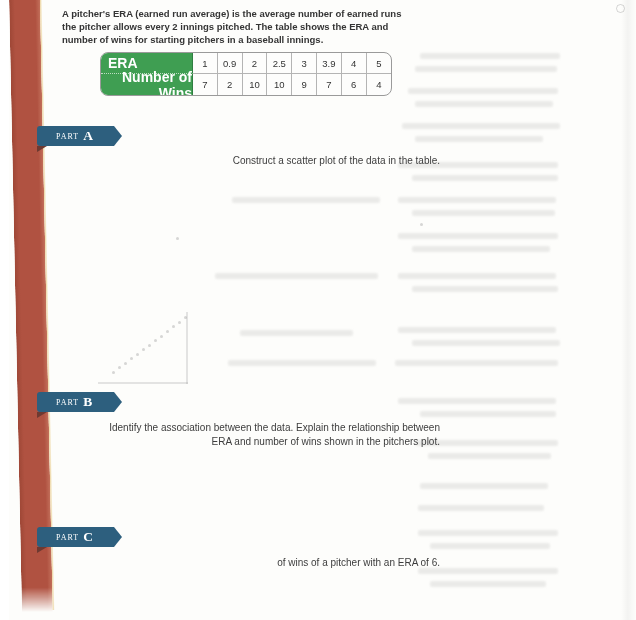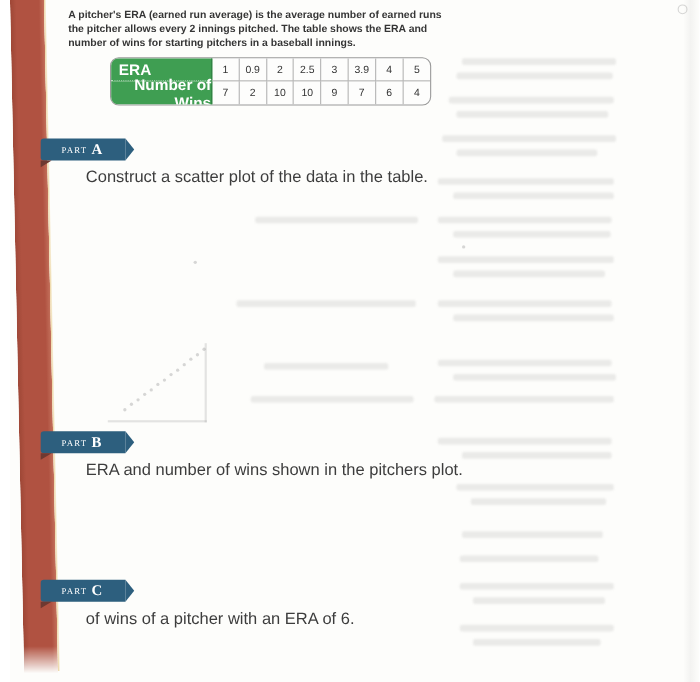--- a/index.html
+++ b/index.html
@@ -60,21 +60,21 @@
     font-family:"Liberation Serif","DejaVu Serif",serif;
   }
   .ribbon::after{content:"";position:absolute;right:-8px;top:0;
     border-left:8px solid var(--banner-blue);
     border-top:10px solid transparent;border-bottom:10px solid transparent;}
   .ribbon::before{content:"";position:absolute;left:0;bottom:-6px;
     border-top:6px solid #6e3931;border-right:10px solid transparent;}
   .ribbon .word{font-size:8px;letter-spacing:1px;}
   .ribbon .letter{font-size:13.5px;font-weight:bold;margin-left:4px;line-height:1;}
 
-  .part-text{position:absolute;left:78px;width:378px;font-size:15px;line-height:13.5px;font-weight:400;color:#3d3d3d;}
+  .part-text{position:absolute;left:62px;width:378px;font-size:10px;line-height:13.5px;font-weight:400;color:#3d3d3d;text-align:right;}
 
   
   #bleed{position:absolute;left:0;top:0;width:636px;height:620px;pointer-events:none;}
   .bbar{position:absolute;height:6px;background:rgba(148,148,148,.18);border-radius:2px;filter:blur(.8px);}
   .bdot{position:absolute;width:3px;height:3px;border-radius:50%;background:rgba(125,125,125,.30);filter:blur(.4px);}
   .bline{position:absolute;background:rgba(150,150,150,.25);filter:blur(.5px);}
   .bring{position:absolute;width:7px;height:7px;border:1px solid rgba(140,140,140,.35);border-radius:50%;filter:blur(.4px);}
 </style>
 </head>
 <body>
@@ -170,20 +170,21 @@
   </div>
   <div class="part-text" style="top:154px">
     <div>Construct a scatter plot of the data in the table.</div>
   </div>
 
   <div class="ribbon" style="top:392px">
     <span class="word">PART</span>
     <span class="letter">B</span>
   </div>
   <div class="part-text" style="top:421px">
+    <div>Identify the association between the data. Explain the relationship between</div>
     <div>ERA and number of wins shown in the pitchers plot.</div>
   </div>
 
   <div class="ribbon" style="top:527px">
     <span class="word">PART</span>
     <span class="letter">C</span>
   </div>
   <div class="part-text" style="top:556px">
     <div>of wins of a pitcher with an ERA of 6.</div>
   </div>

